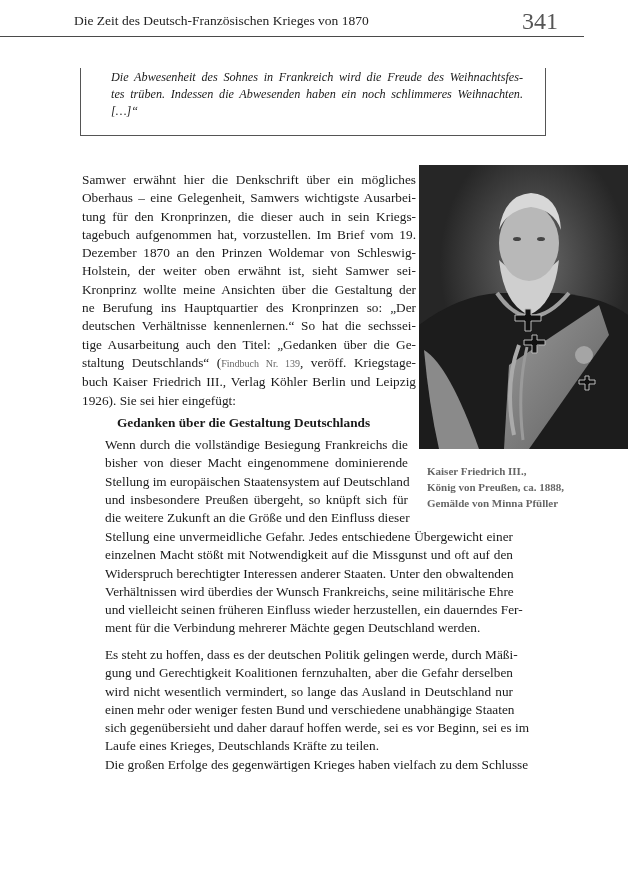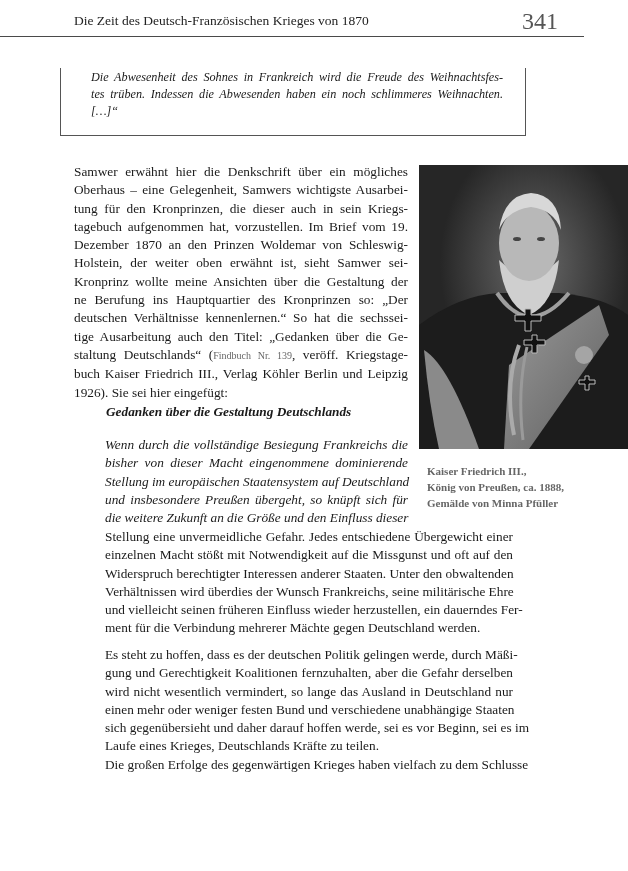--- a/index.html
+++ b/index.html
@@ -33,21 +33,21 @@
     }
     .page-number {
       position: absolute;
       right: 26px;
       top: 8px;
       font-size: 24px;
       color: #555;
     }
     .quote-box {
       position: absolute;
-      left: 60px;
+      left: 80px;
       top: 68px;
       width: 466px;
       height: 68px;
       border-left: 1px solid #555;
       border-right: 1px solid #555;
       border-bottom: 1px solid #555;
       box-sizing: border-box;
     }
     .quote-text {
       position: absolute;
@@ -61,21 +61,21 @@
       margin: 0;
     }
     .body-col {
       position: absolute;
       left: 74px;
       top: 163px;
       width: 334px;
       font-size: 13.3px;
       line-height: 18.3px;
       text-align: justify;
-      margin: 0;
+      margin: 8px;
       hyphens: manual;
     }
     .ref {
       font-size: 10px;
       color: #666;
       font-weight: normal;
     }
     .portrait {
       position: absolute;
       left: 419px;
@@ -93,36 +93,34 @@
       font-size: 11px;
       line-height: 16px;
       font-weight: bold;
       color: #666;
       margin: 8px;
     }
     .section-heading {
       position: absolute;
       left: 105px;
       top: 403px;
-      font-style: italic;
       font-weight: bold;
       font-size: 13.3px;
-      margin: 1px;
+      margin: 12px;
       white-space: nowrap;
     }
     .narrow-para {
       position: absolute;
       left: 105px;
       top: 436px;
       width: 303px;
       font-size: 13.3px;
       line-height: 18.3px;
       text-align: justify;
       margin: 0;
-      font-style: italic;
     }
     .wide-para {
       position: absolute;
       left: 105px;
       width: 408px;
       font-size: 13.3px;
       line-height: 18.3px;
       text-align: justify;
       margin: 0;
     }

